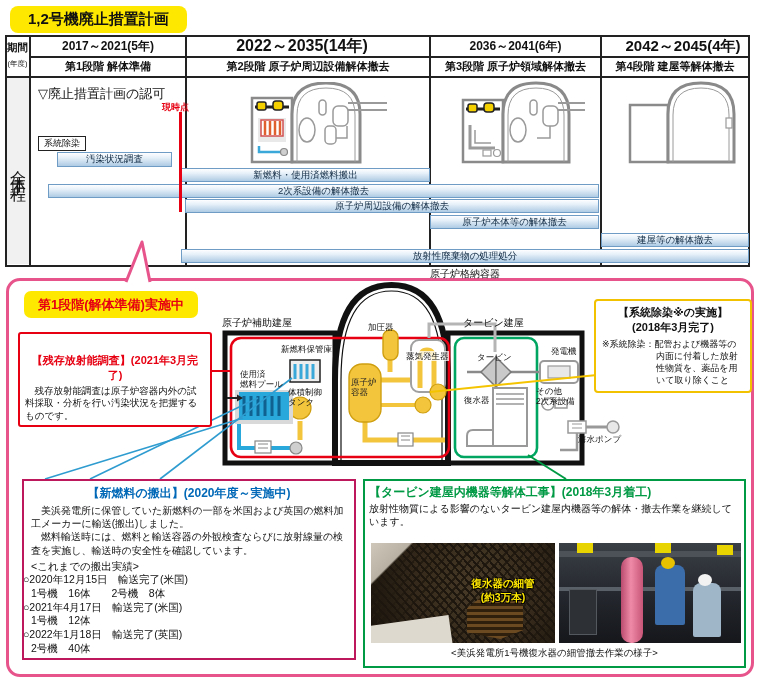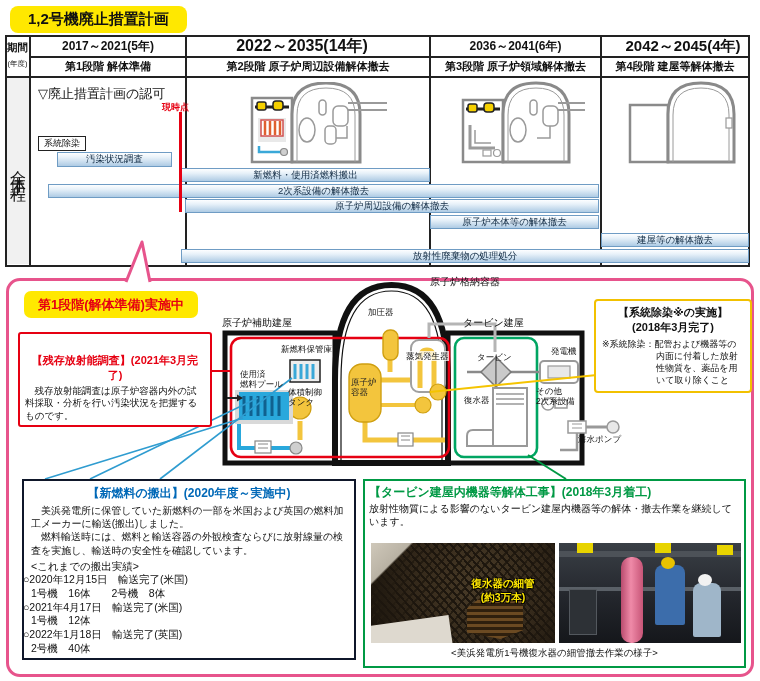--- a/index.html
+++ b/index.html
@@ -205,24 +205,24 @@
     <rect x="340" y="120" width="12" height="8" fill="#fff" stroke="#999" stroke-width="1.5"></rect>
 
     <rect x="353" y="141" width="18" height="12" fill="#fff" stroke="#999" stroke-width="1.5"></rect>
     <line x1="357" y1="144" x2="367" y2="144" stroke="#999" stroke-width="1"></line>
     <line x1="357" y1="148" x2="367" y2="148" stroke="#999" stroke-width="1"></line>
     <line x1="371" y1="147" x2="392" y2="147" stroke="#999" stroke-width="3"></line>
     <circle cx="398" cy="147" r="6" fill="#e8e8e8" stroke="#999" stroke-width="1.5"></circle>
     <path d="M362,153 V170 H345" fill="none" stroke="#999" stroke-width="2.5"></path>
   </svg>
 
-  <div class="lbl" style="left:430px;top:276px;font-size:10px;">原子炉格納容器</div>
+  <div class="lbl" style="left:430px;top:268px;font-size:10px;">原子炉格納容器</div>
   <div class="lbl" style="left:222px;top:317px;font-size:10px;">原子炉補助建屋</div>
   <div class="lbl" style="left:463px;top:317px;font-size:10px;">タービン建屋</div>
-  <div class="lbl" style="left:368px;top:307px;">加圧器</div>
+  <div class="lbl" style="left:368px;top:322px;">加圧器</div>
   <div class="lbl" style="left:406px;top:351px;background:rgba(255,255,255,.75);">蒸気発生器</div>
   <div class="lbl" style="left:351px;top:377px;color:#222;">原子炉
 容器</div>
   <div class="lbl" style="left:281px;top:344px;">新燃料保管庫</div>
   <div class="lbl" style="left:240px;top:369px;">使用済
 燃料プール</div>
   <div class="lbl" style="left:288px;top:387px;">体積制御
 タンク</div>
   <div class="lbl" style="left:477px;top:352px;">タービン</div>
   <div class="lbl" style="left:551px;top:346px;">発電機</div>
@@ -235,21 +235,21 @@
     <div style="font-size:11px;font-weight:bold;color:#e60012;text-align:center;margin-top:16px;">【残存放射能調査】(2021年3月完了)</div>
     <div style="font-size:9.5px;line-height:1.3;margin-top:2px;">　残存放射能調査は原子炉容器内外の試料採取・分析を行い汚染状況を把握するものです。</div>
   </div>
 
   <div class="callout" style="left:594px;top:299px;width:158px;border:2px solid #f2c100;border-radius:4px;padding:4px 6px;">
     <div style="font-size:11px;font-weight:bold;text-align:center;">【系統除染※の実施】</div>
     <div style="font-size:11px;font-weight:bold;text-align:center;">(2018年3月完了)</div>
     <div style="font-size:9px;line-height:1.35;margin-top:3px;padding-left:54px;text-indent:-54px;">※系統除染：配管および機器等の内面に付着した放射性物質を、薬品を用いて取り除くこと</div>
   </div>
 
-  <div class="callout" style="left:22px;top:479px;width:334px;height:181px;border:2px solid #0f172a;padding:4px 7px;">
+  <div class="callout" style="left:22px;top:479px;width:334px;height:181px;border:2px solid #be185d;padding:4px 7px;">
     <div style="font-size:12px;font-weight:bold;color:#0068b7;text-align:center;">【新燃料の搬出】(2020年度～実施中)</div>
     <div class="panel-text" style="margin-top:2px;">　美浜発電所に保管していた新燃料の一部を米国および英国の燃料加工メーカーに輸送(搬出)しました。</div>
     <div class="panel-text">　燃料輸送時には、燃料と輸送容器の外観検査ならびに放射線量の検査を実施し、輸送時の安全性を確認しています。</div>
     <div style="margin-top:3px;font-size:10.5px;line-height:1.3;">
       <div>&lt;これまでの搬出実績&gt;</div>
       <div style="margin-left:-8px;">○2020年12月15日　輸送完了(米国)</div>
       <div>1号機　16体　　2号機　8体</div>
       <div style="margin-left:-8px;">○2021年4月17日　輸送完了(米国)</div>
       <div>1号機　12体</div>
       <div style="margin-left:-8px;">○2022年1月18日　輸送完了(英国)</div>

